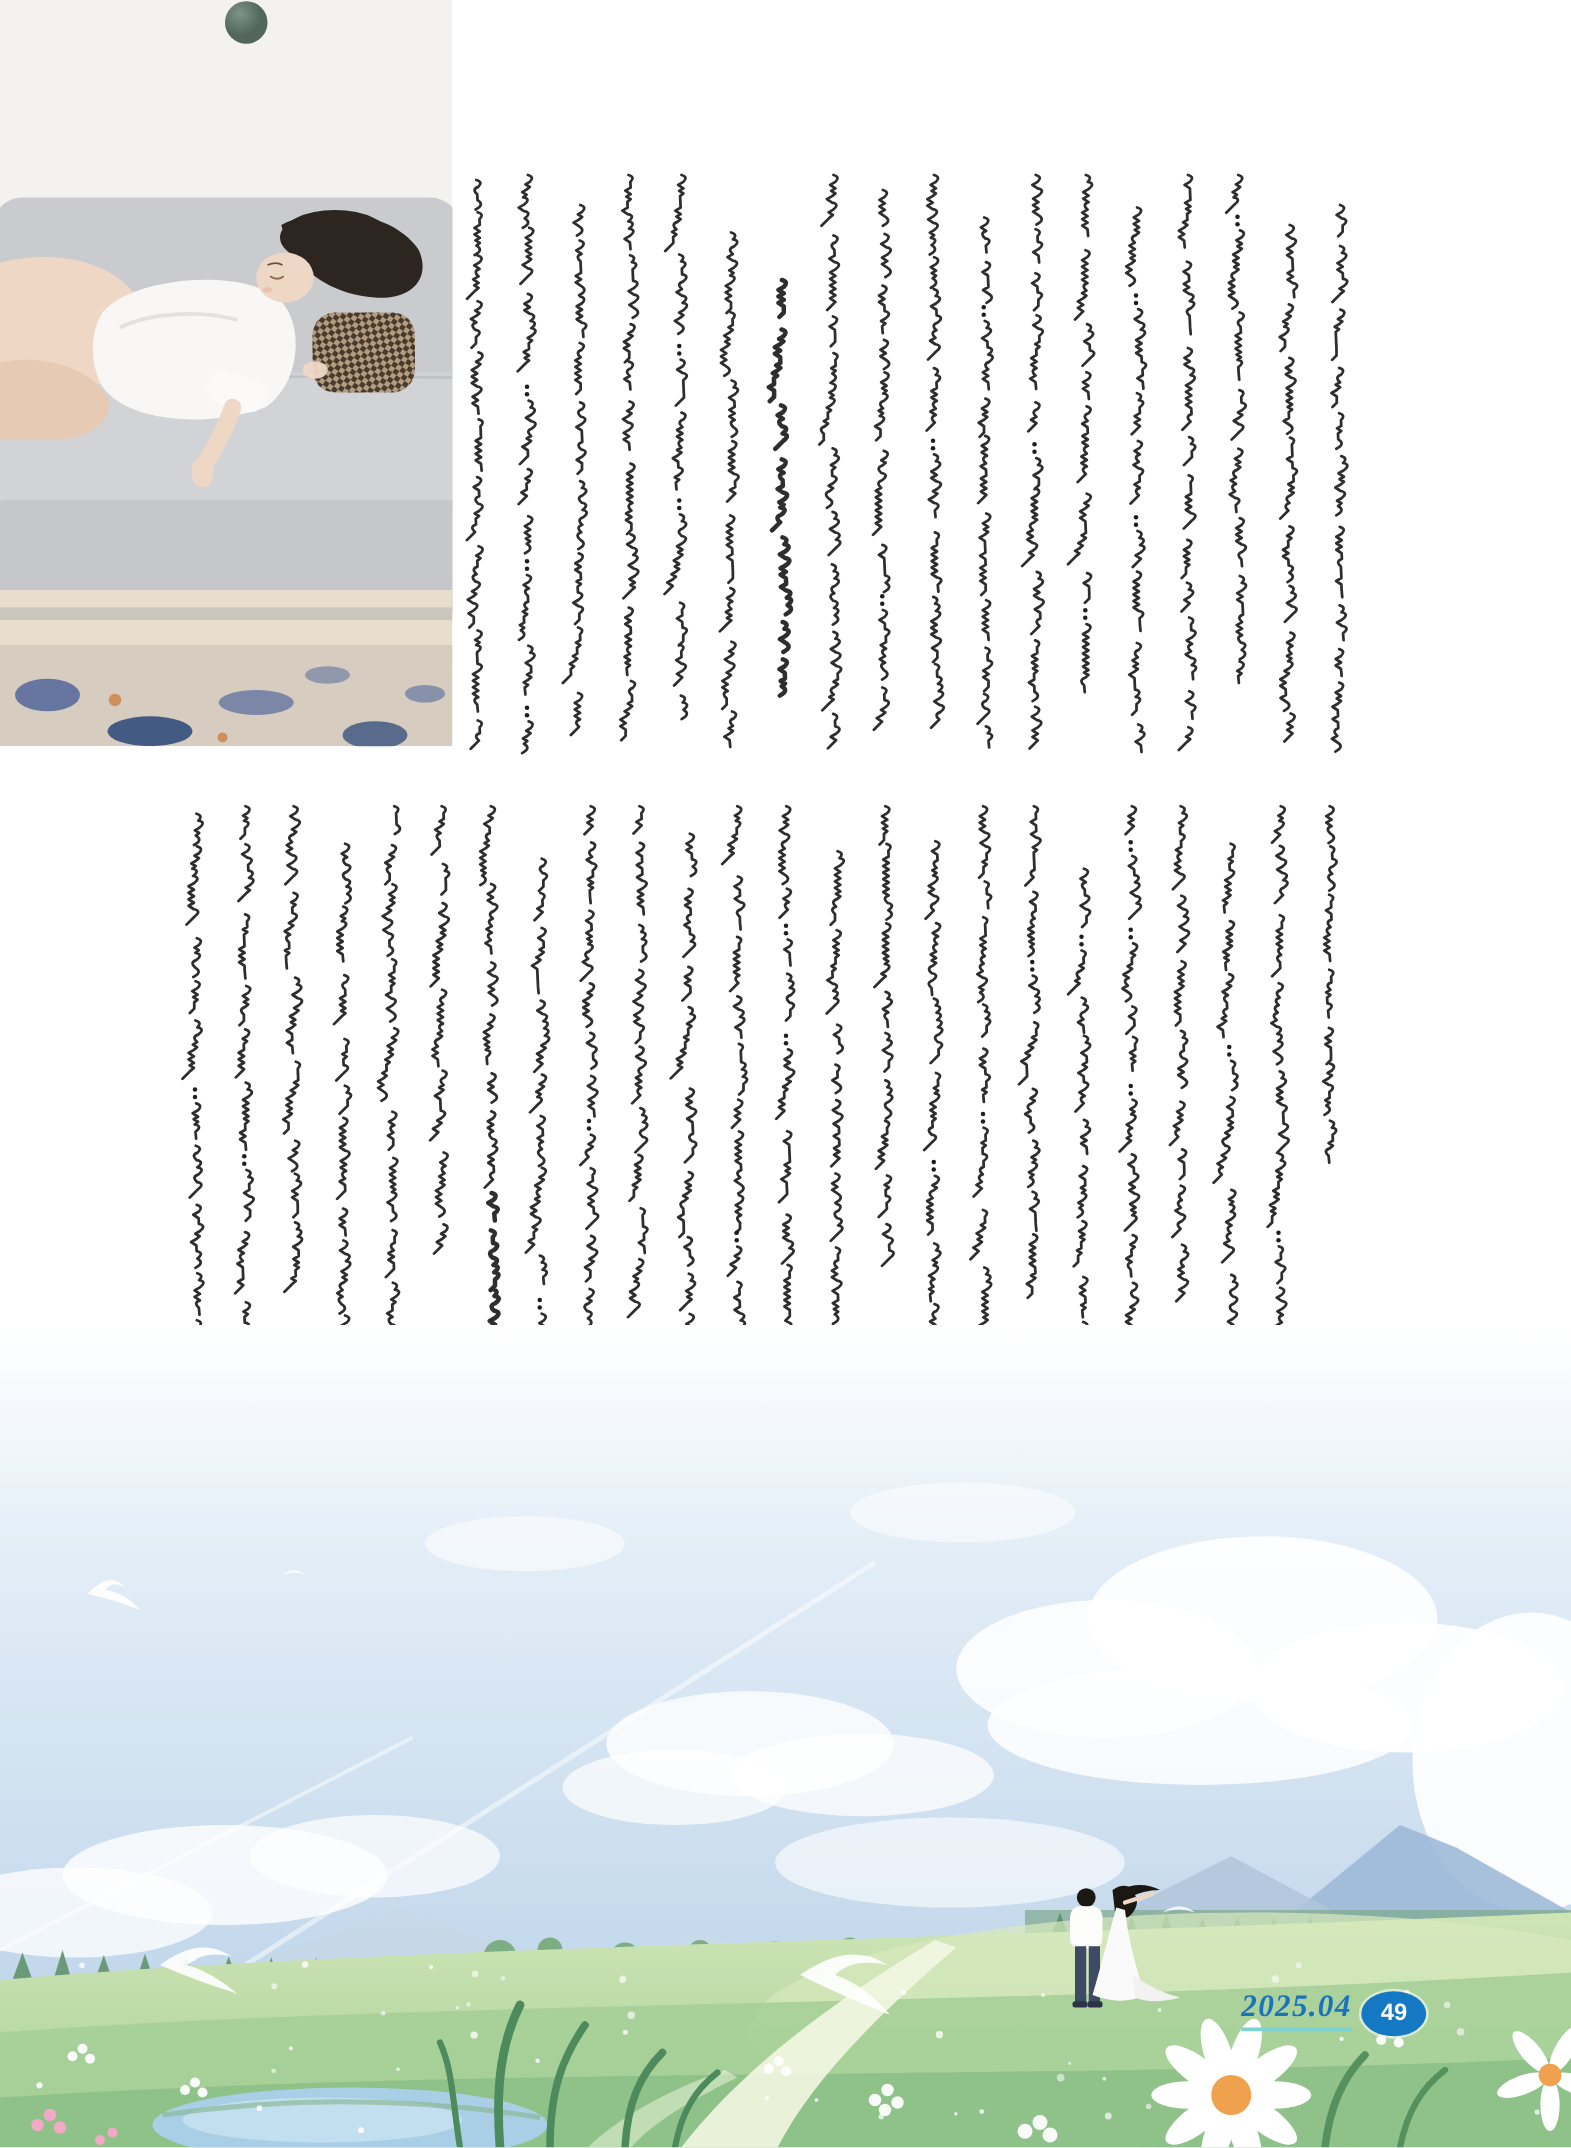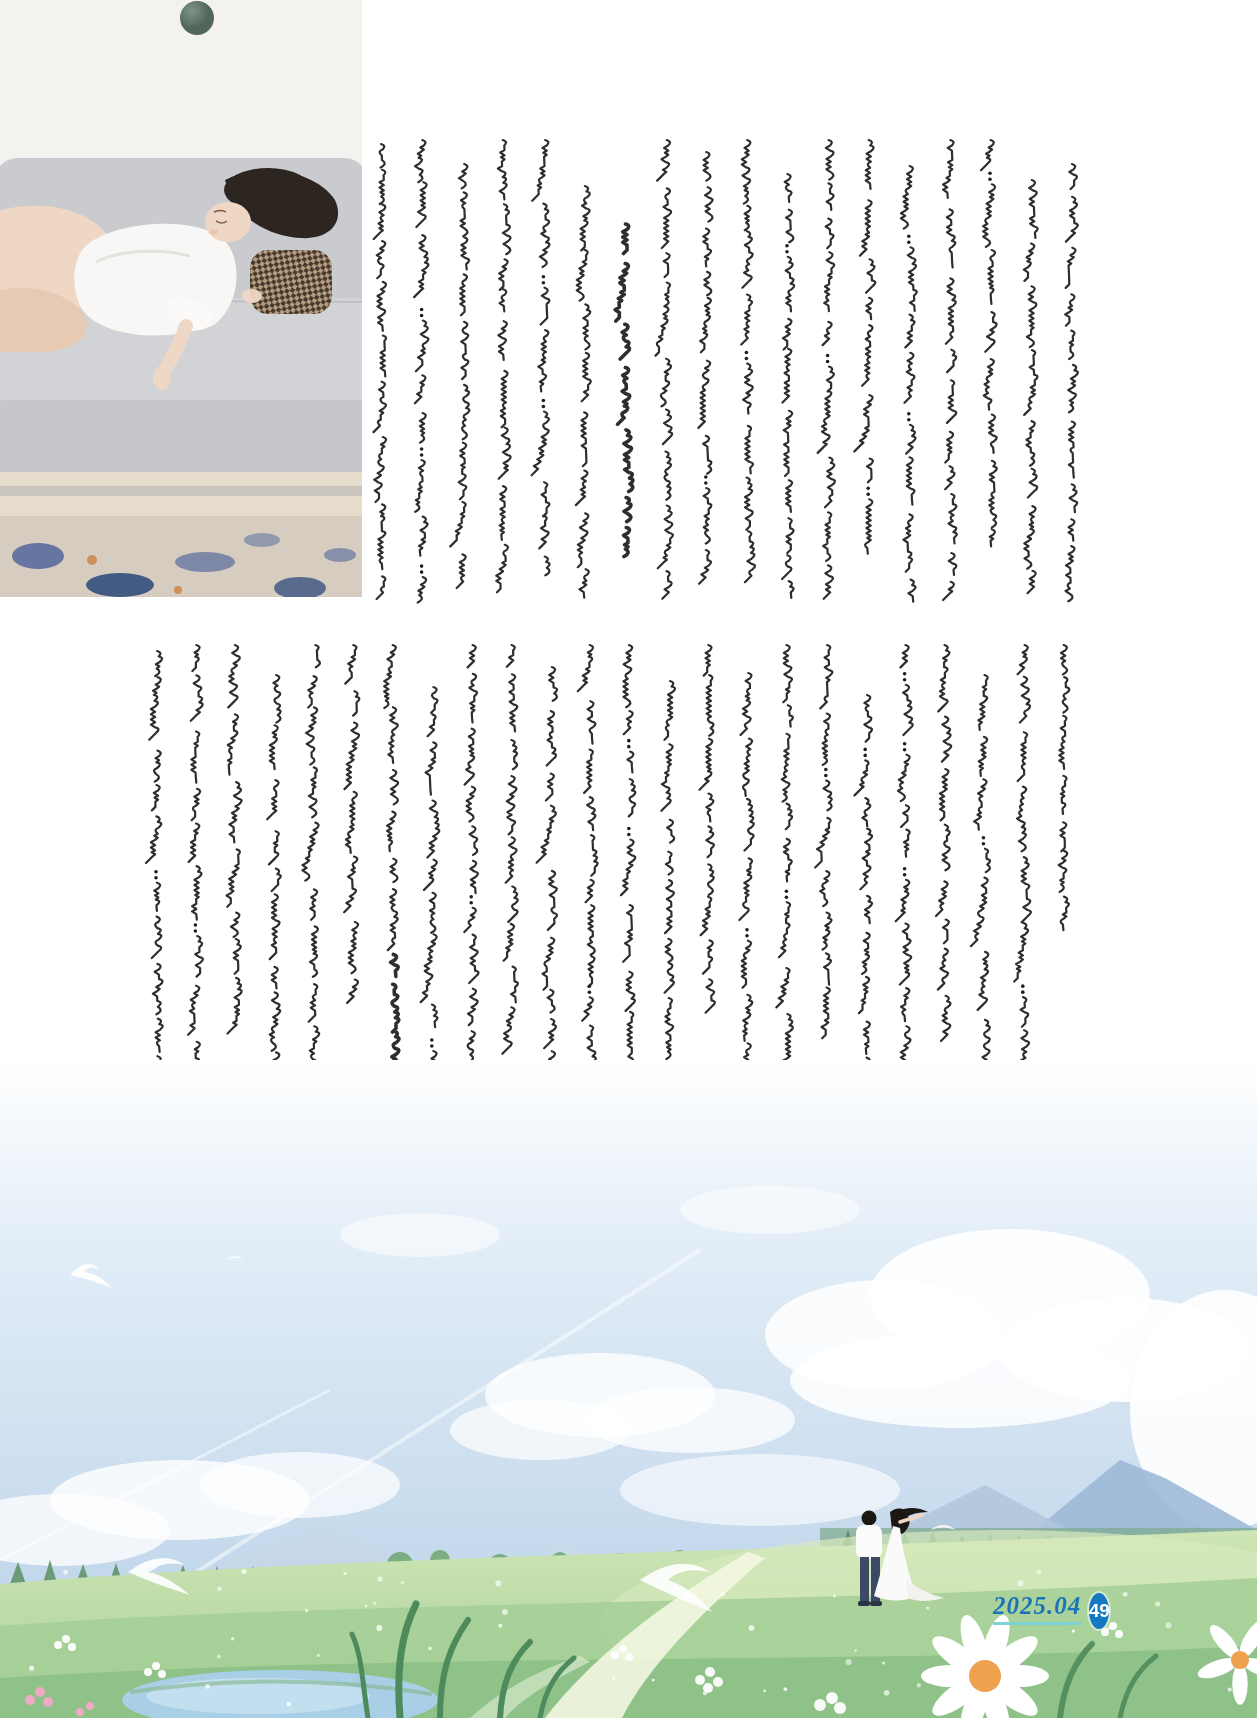--- a/index.html
+++ b/index.html
@@ -5,21 +5,21 @@
   html,body{margin:0;padding:0;background:#e8e8e8;}
   .page{position:relative;width:1257px;height:1718px;margin:0 auto;background:#fff;overflow:hidden;
         font-family:"Liberation Sans",sans-serif;}
   .abs{position:absolute;}
   svg{display:block;}
   .textlayer{position:absolute;left:0;top:0;width:1257px;height:1718px;pointer-events:none;}
   .badge{position:absolute;left:993px;top:1593px;display:flex;align-items:flex-start;gap:8px;}
   .issue{font-family:"Liberation Serif",serif;font-style:italic;font-weight:bold;
          font-size:25px;color:var(--accent);letter-spacing:1px;line-height:1;
          border-bottom:3px solid var(--underline);padding-bottom:4px;}
-  .pnum{width:20px;height:36px;border-radius:50%;background:var(--circleFill);
+  .pnum{width:52px;height:36px;border-radius:50%;background:var(--circleFill);
         color:var(--circleText);font-weight:bold;font-size:19px;display:flex;
         align-items:center;justify-content:center;box-shadow:0 0 0 2px rgba(255,255,255,.55);}
 </style>
 </head>
 <body>
 
 <div class="page">
 
   <figure class="abs" style="left:0;top:0;width:362px;height:597px;margin:0;" role="img" aria-label="Young woman in a white shirt napping on a gray sofa, head on a houndstooth cushion; dark green sphere ornament on the white wall; blue patterned rug on the floor">
     <svg width="362" height="597" viewBox="0 0 362 597">

